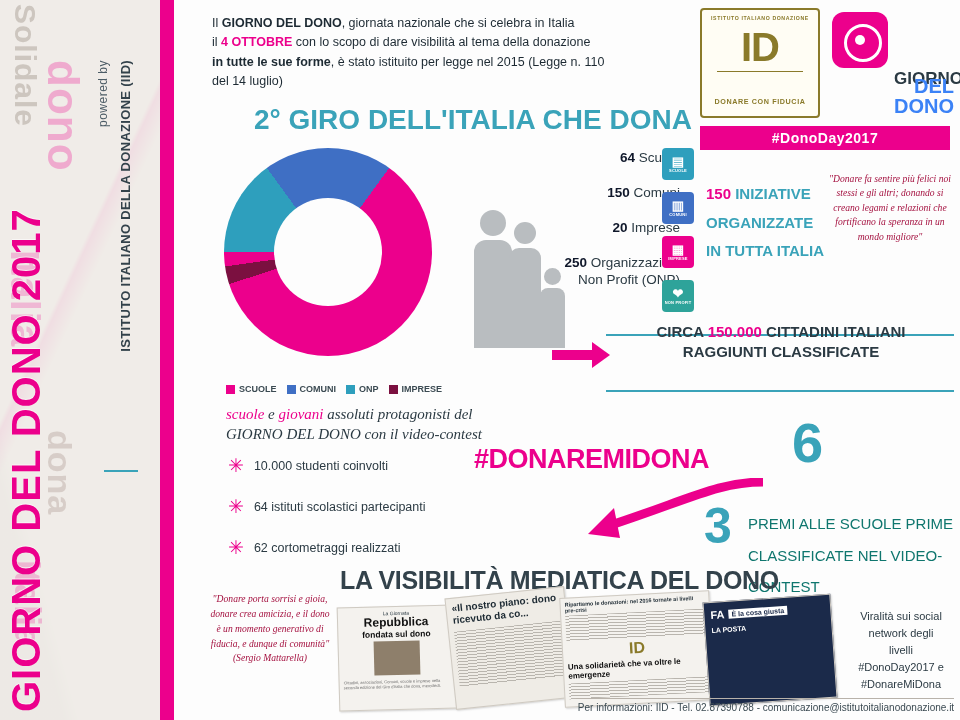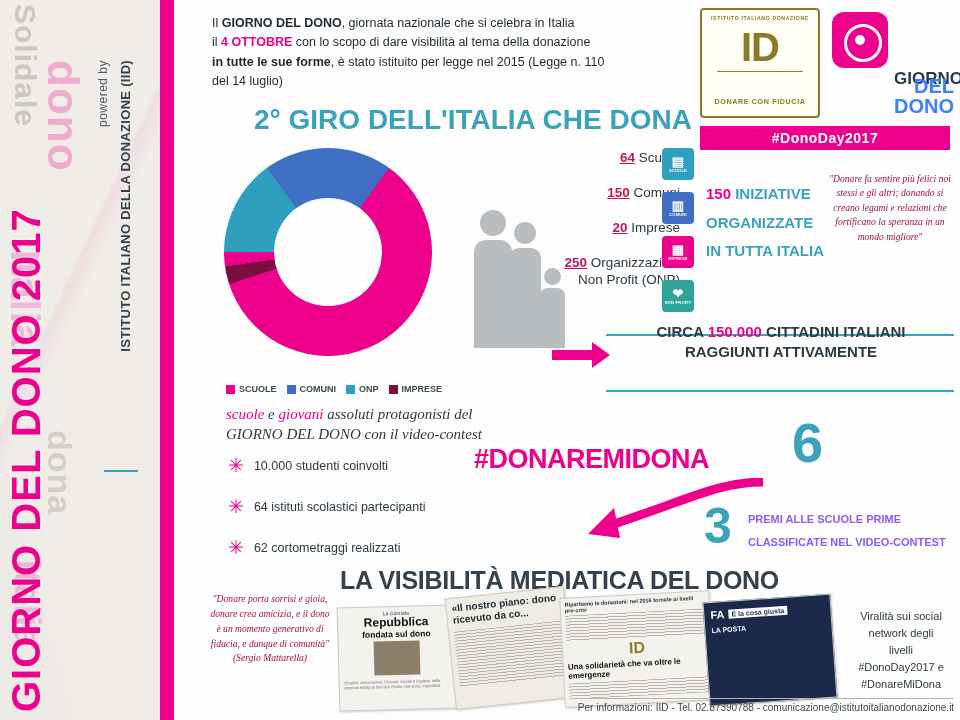--- a/index.html
+++ b/index.html
@@ -159,21 +159,21 @@
   .legend .sw { width: 9px; height: 9px; }
 
   
   .people { position: absolute; left: 470px; top: 160px; width: 110px; height: 190px; }
   .fig { position: absolute; background: #b9bdc0; }
   .fig.head { border-radius: 50%; }
 
   
   .numlist { position: absolute; left: 500px; top: 150px; width: 180px; text-align: right; }
   .numlist .row { font-size: 13.5px; color: #2b3a43; margin-bottom: 18px; line-height: 1.25; }
-  .numlist .row .n { color: #be185d; font-weight: bold; text-decoration: underline; }
+  .numlist .row .n { color: #0f172a; font-weight: bold; }
   .numlist .row.onp { margin-bottom: 0; }
 
   .icon-col { position: absolute; left: 662px; top: 148px; width: 34px; }
   .mini-icon {
     width: 32px; height: 32px; border-radius: 4px; margin-bottom: 12px;
     display: flex; flex-direction: column; align-items: center; justify-content: center;
     color: #fff; font-size: 4px; font-weight: bold; text-align: center; letter-spacing: .2px;
   }
   .mini-icon .glyph { font-size: 13px; line-height: 1; }
   .mi-scuole   { background: #2e9fbd; }
@@ -229,21 +229,21 @@
   .donaremidona {
     position: absolute; left: 474px; top: 444px;
     font-size: 27px; font-weight: bold; color: #ec008c; letter-spacing: -.5px;
   }
   .curve-arrow { position: absolute; left: 568px; top: 478px; width: 200px; height: 70px; }
 
   
   .six { position: absolute; left: 792px; top: 418px; font-size: 56px; font-weight: bold; color: #3aa3b9; line-height: .9; }
   .cat-lines { position: absolute; left: 848px; top: 424px; font-size: 17px; font-weight: bold; color: #ec008c; line-height: 2.1; }
   .three { position: absolute; left: 704px; top: 504px; font-size: 50px; font-weight: bold; color: #3aa3b9; line-height: .9; }
-  .premi { position: absolute; left: 748px; top: 508px; width: 210px; font-size: 11px; font-weight: bold; color: #8b5cf6; line-height: 2.1; }
+  .premi { position: absolute; left: 748px; top: 508px; width: 210px; font-size: 15px; font-weight: normal; color: #0f766e; line-height: 2.1; }
 
   
   .visibilita {
     position: absolute; left: 340px; top: 566px;
     font-size: 25px; font-weight: bold; color: #33424b; letter-spacing: -.3px;
   }
 
   
   .matt-quote {
     position: absolute; left: 210px; top: 592px; width: 120px;
@@ -414,21 +414,21 @@
     <div>"Donare fa sentire più felici noi stessi e gli altri; donando si creano legami e relazioni che fortificano la speranza in un mondo migliore"</div>
   </div>
 
   <div class="hr-teal-1"></div>
   <div class="arrow-pink">
     <div class="shaft"></div>
     <div class="head"></div>
   </div>
   <div class="cittadini">
     <span>CIRCA </span><span class="n">150.000</span><span> CITTADINI ITALIANI</span><br>
-    <span>RAGGIUNTI ATTIVAMENTE</span>
+    <span>RAGGIUNTI CLASSIFICATE</span>
   </div>
   <div class="hr-teal-2"></div>
 
   <div class="scuole-giovani">
     <span class="pink">scuole</span><span> e </span><span class="pink">giovani</span><span> assoluti protagonisti del</span><br>
     <span>GIORNO DEL DONO con il video-contest</span>
   </div>
 
   <div class="bullets">
     <div class="b">

